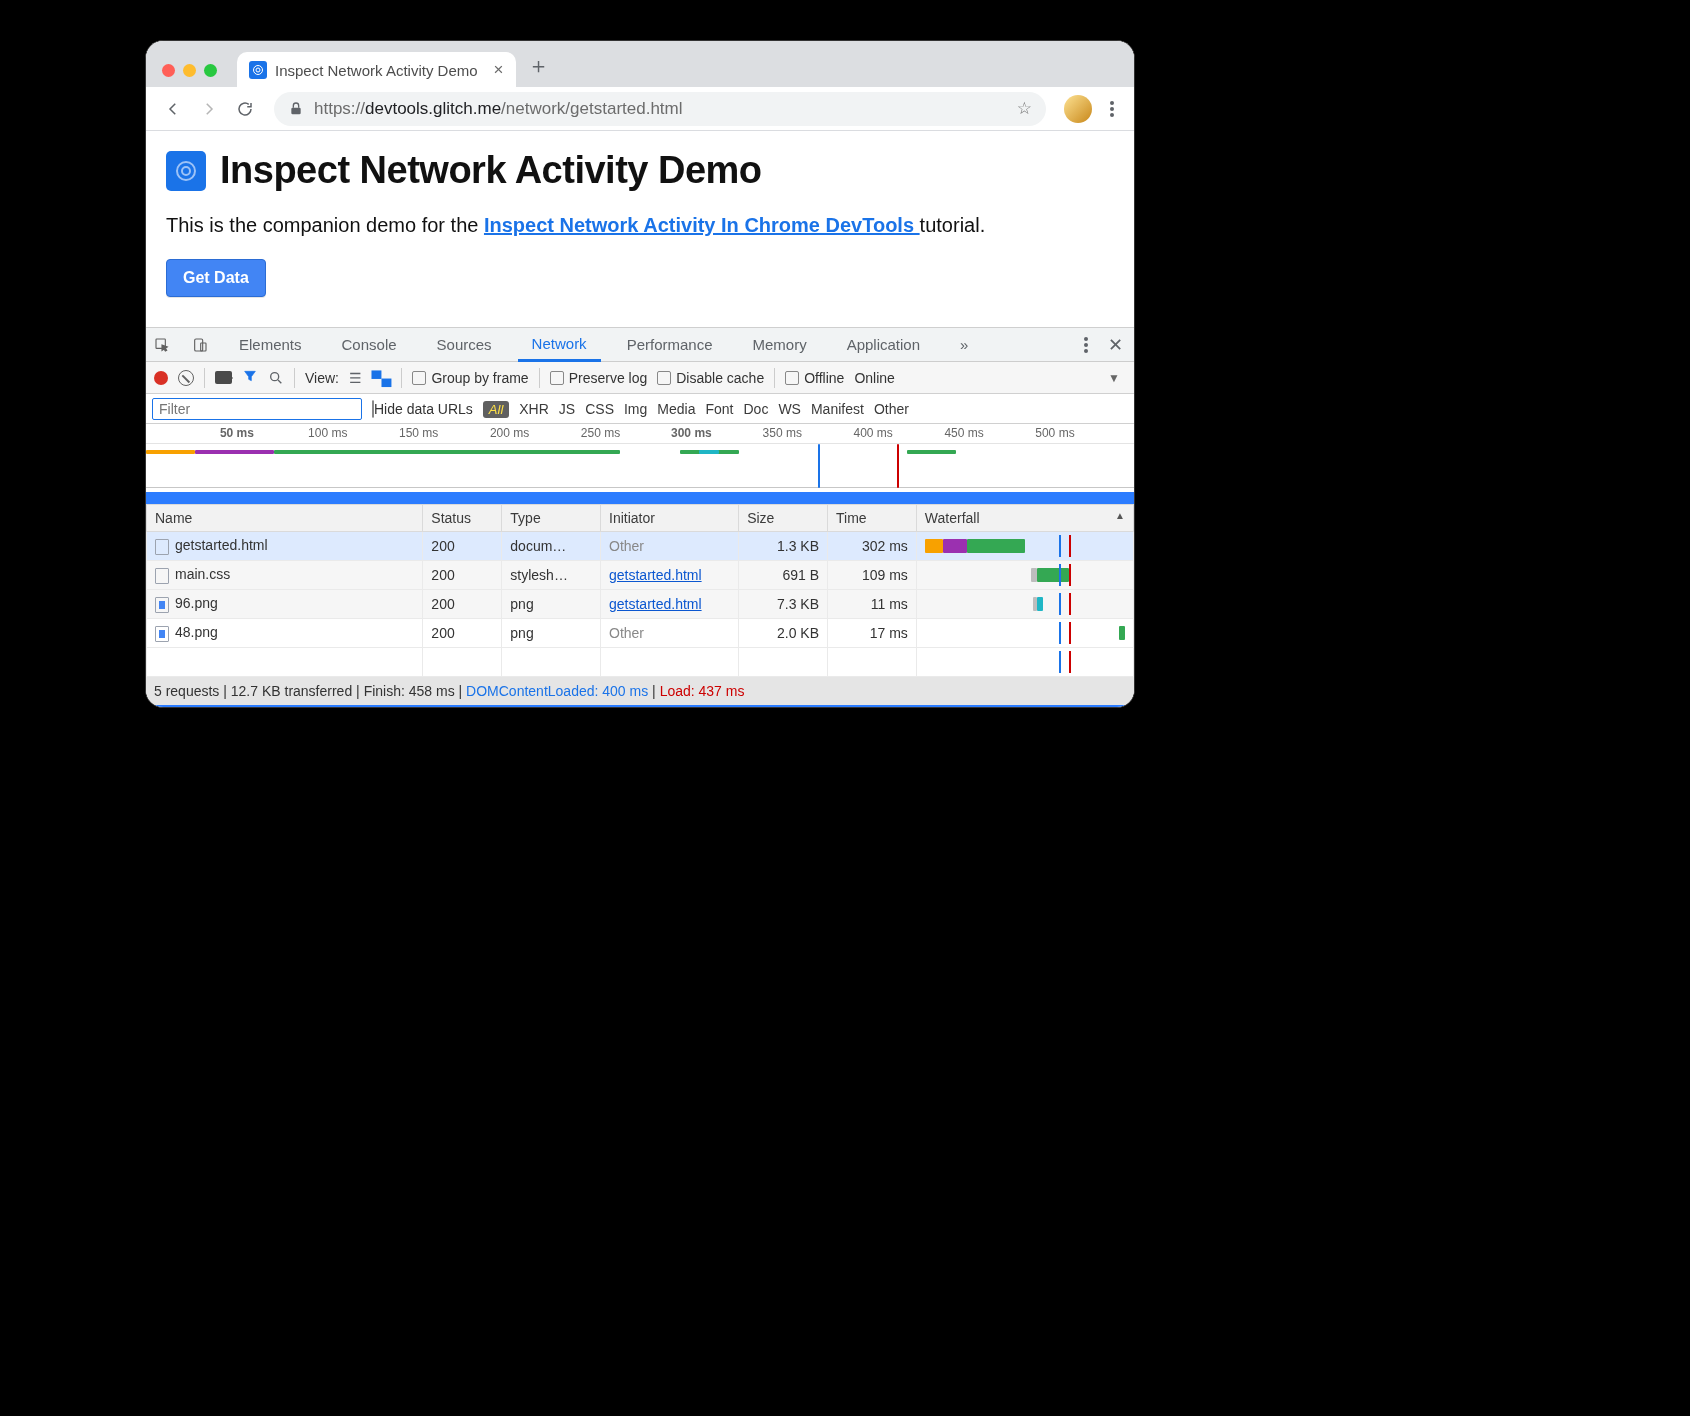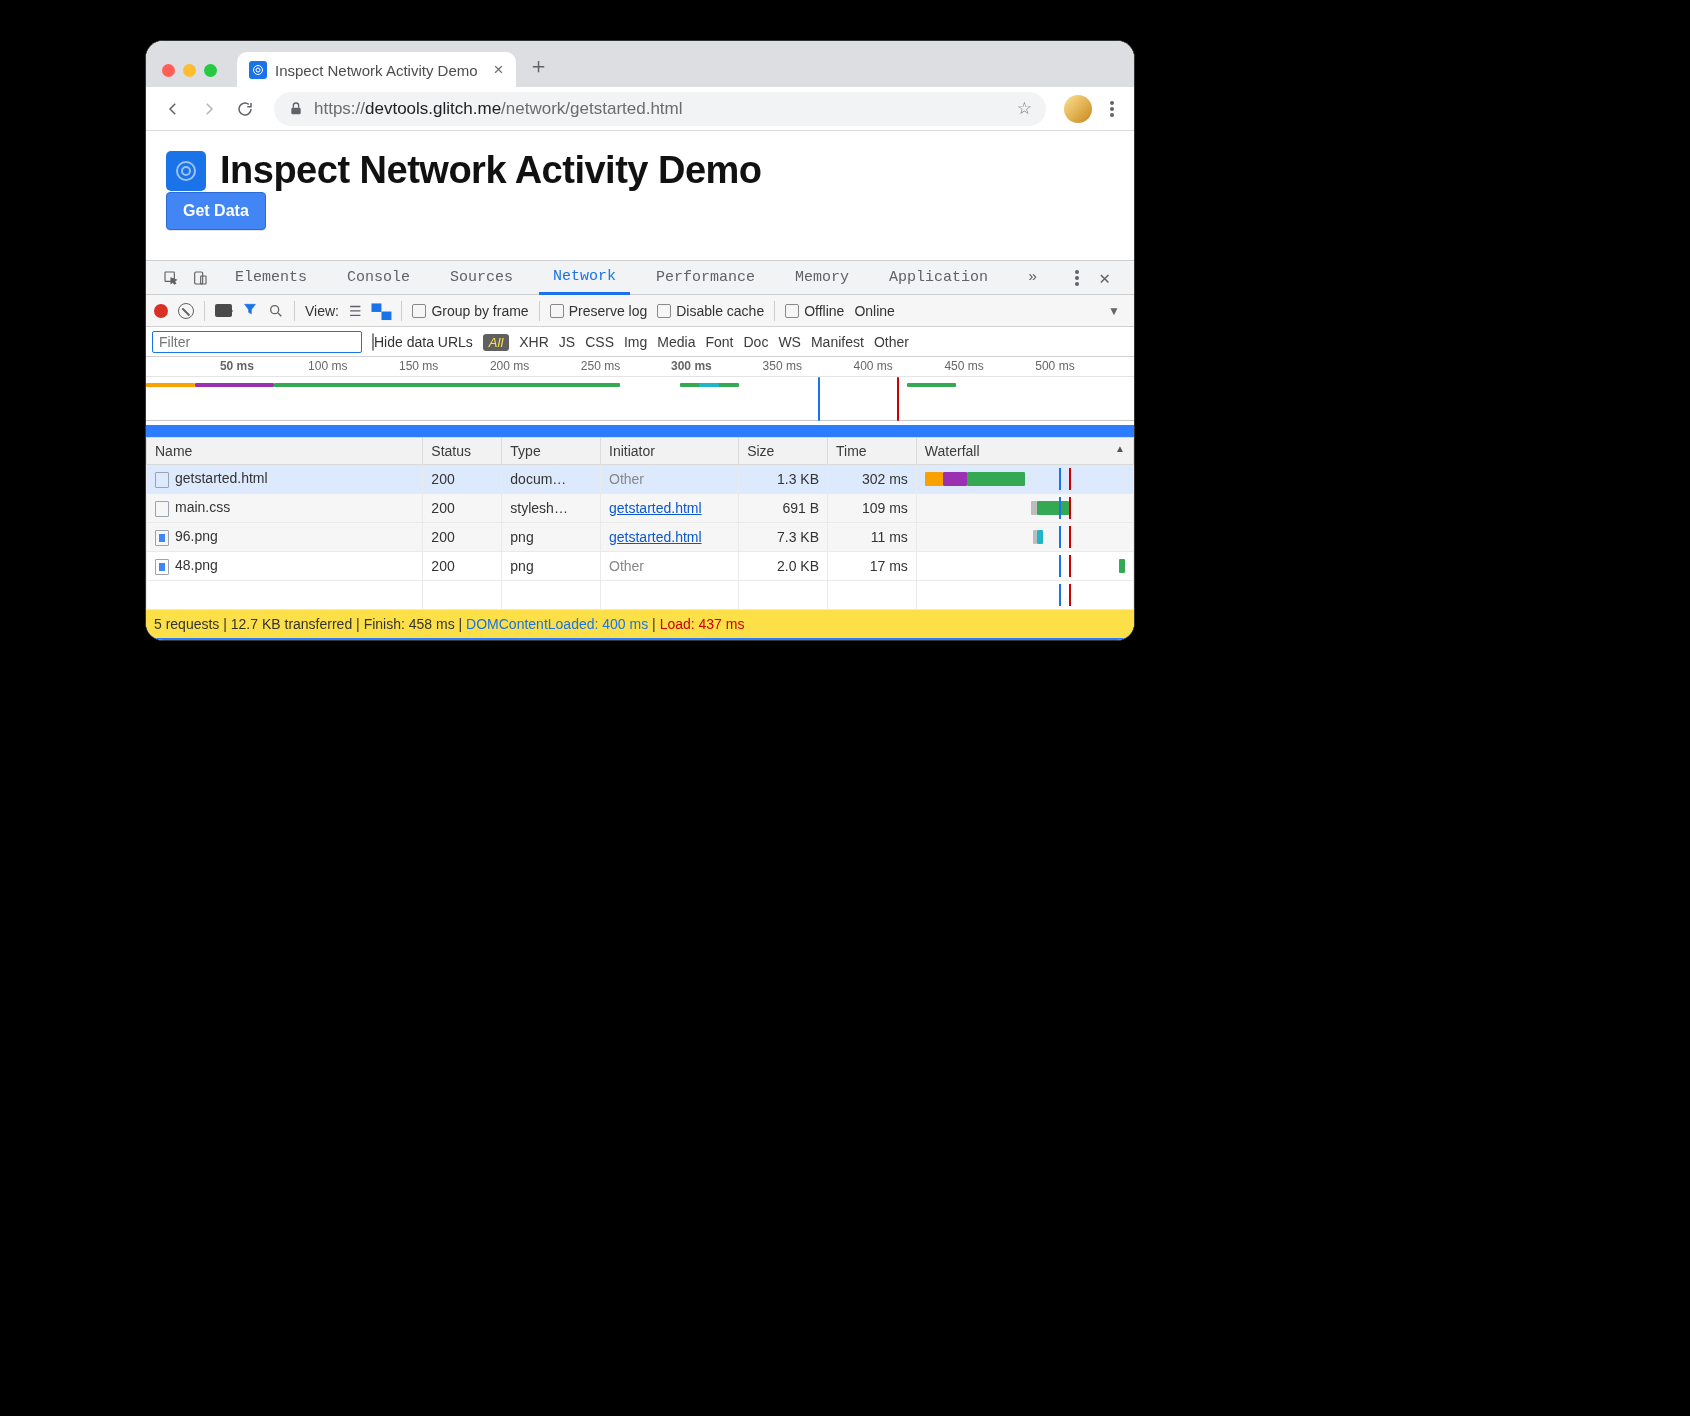--- a/index.html
+++ b/index.html
@@ -47,21 +47,21 @@
   .page{padding:18px 20px 30px 20px;background:#fff;}
   .page-h{display:flex;align-items:center;gap:14px;}
   .page-fav{width:40px;height:40px;background:#1a73e8;border-radius:5px;display:flex;align-items:center;justify-content:center;}
   .page-fav svg{width:24px;height:24px;stroke:#9cc2f7;fill:none;stroke-width:2;}
   h1{font-size:38px;margin:0;font-weight:800;color:#111;letter-spacing:-.5px;}
   .page p{font-size:20px;margin:22px 0;color:#111;}
   .page a{color:var(--link);text-decoration:underline;font-weight:700;}
   .btn{background:#4285f4;color:#fff;border:1px solid #2b6cd4;border-radius:4px;padding:9px 16px;font-size:16px;font-weight:600;box-shadow:0 1px 0 rgba(0,0,0,.1);}
   
   .devtools{border-top:1px solid #cfcfcf;font-size:14px;color:#333;}
-  .dt-tabs{display:flex;align-items:center;height:34px;background:var(--grey);border-bottom:1px solid #cdcdcd;padding:0 16px;gap:12px;font-family:Liberation Mono, monospace;}
+  .dt-tabs{display:flex;align-items:center;height:34px;background:var(--grey);border-bottom:1px solid #cdcdcd;padding:0 3px;gap:12px;}
   .dt-icon{width:26px;height:26px;display:flex;align-items:center;justify-content:center;color:#606060;}
   .dt-icon svg{width:16px;height:16px;stroke:currentColor;fill:none;stroke-width:1.7;}
   .dt-tab{padding:0 14px;height:34px;display:flex;align-items:center;color:#5f6368;font-size:15px;}
   .dt-tab.active{color:#1a73e8;border-bottom:3px solid #1a73e8;margin-bottom:-1px;font-weight:500;}
   .dt-more{margin-left:auto;display:flex;align-items:center;}
   .dt-close{font-size:18px;padding:0 8px;color:#5f6368;}
   
   .net-tb{display:flex;align-items:center;height:32px;background:var(--toolbar);border-bottom:1px solid #d0d0d0;padding:0 8px;gap:10px;font-size:14px;color:#333;}
   .rec{width:14px;height:14px;border-radius:50%;background:#d93025;}
   .ban{width:16px;height:16px;border:1.6px solid #626262;border-radius:50%;position:relative;}
@@ -99,21 +99,21 @@
   .ficon.img::after{content:"";position:absolute;inset:3px;background:#4285f4;}
   .link{color:#0b57d0;text-decoration:underline;}
   .grey{color:#888;}
   .num{text-align:right;}
   
   .wf{position:relative;height:18px;}
   .wf .seg{position:absolute;height:14px;top:2px;border-radius:1px;}
   .wf .vline{position:absolute;top:-2px;bottom:-2px;width:2px;}
   .empty td{height:26px;}
   
-  .status{padding:6px 8px;font-size:14px;color:#333;background:#fde047;}
+  .status{padding:6px 8px;font-size:14px;color:#333;background:#e5e5e5;}
   .status .blue{color:#1a73e8;}
   .status .red{color:#cc0000;}
 </style>
 </head>
 <body>
 
 <div class="stage">
 <div class="browser">
 
   <div class="tabstrip">
@@ -168,20 +168,23 @@
   <div class="page">
     <div class="page-h">
       <span class="page-fav">
         <svg viewBox="0 0 24 24">
               <circle cx="12" cy="12" r="9"></circle>
               <circle cx="12" cy="12" r="4"></circle>
             </svg>
       </span>
       <h1>Inspect Network Activity Demo</h1>
     </div>
+    <p>
+      <span>This is the companion demo for the </span><a href="#">Inspect Network Activity In Chrome DevTools </a><span>tutorial.</span>
+    </p>
     <button class="btn">Get Data</button>
   </div>
 
   <div class="devtools">
     <div class="dt-tabs">
       <div class="dt-icon">
             <svg viewBox="0 0 24 24">
               <rect x="3" y="3" width="14" height="14" rx="1"></rect>
               <path d="M12 12l8 3-3 2 2 3-2 1-2-3-3 2z" fill="currentColor"></path>
             </svg>

